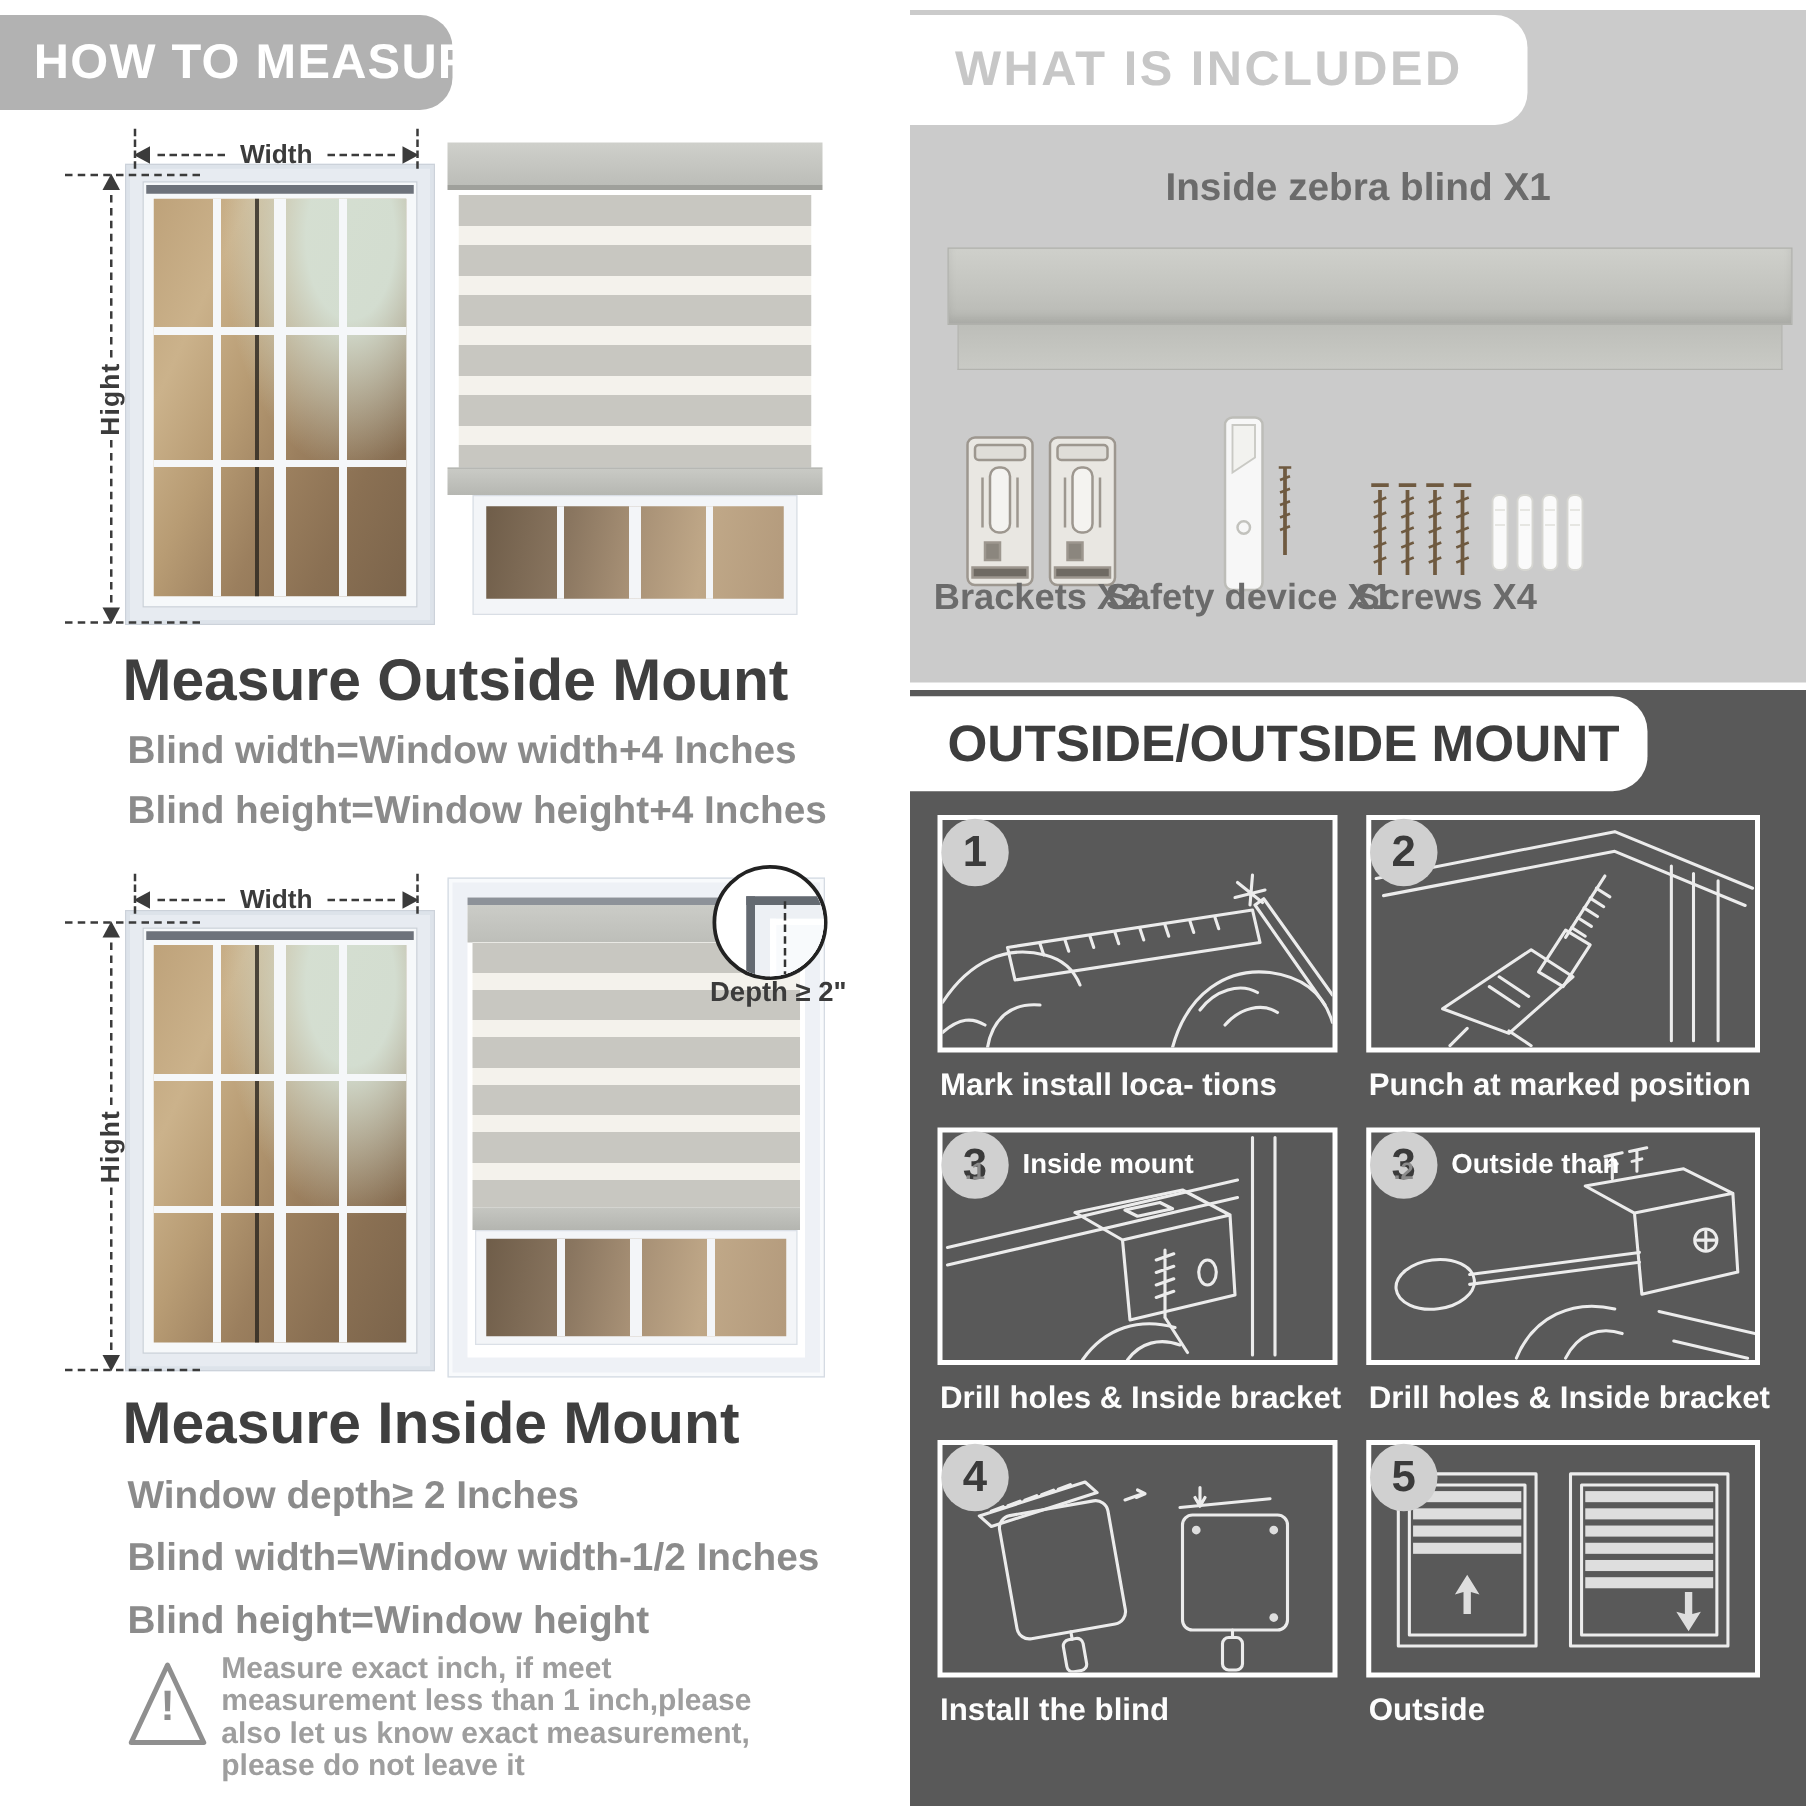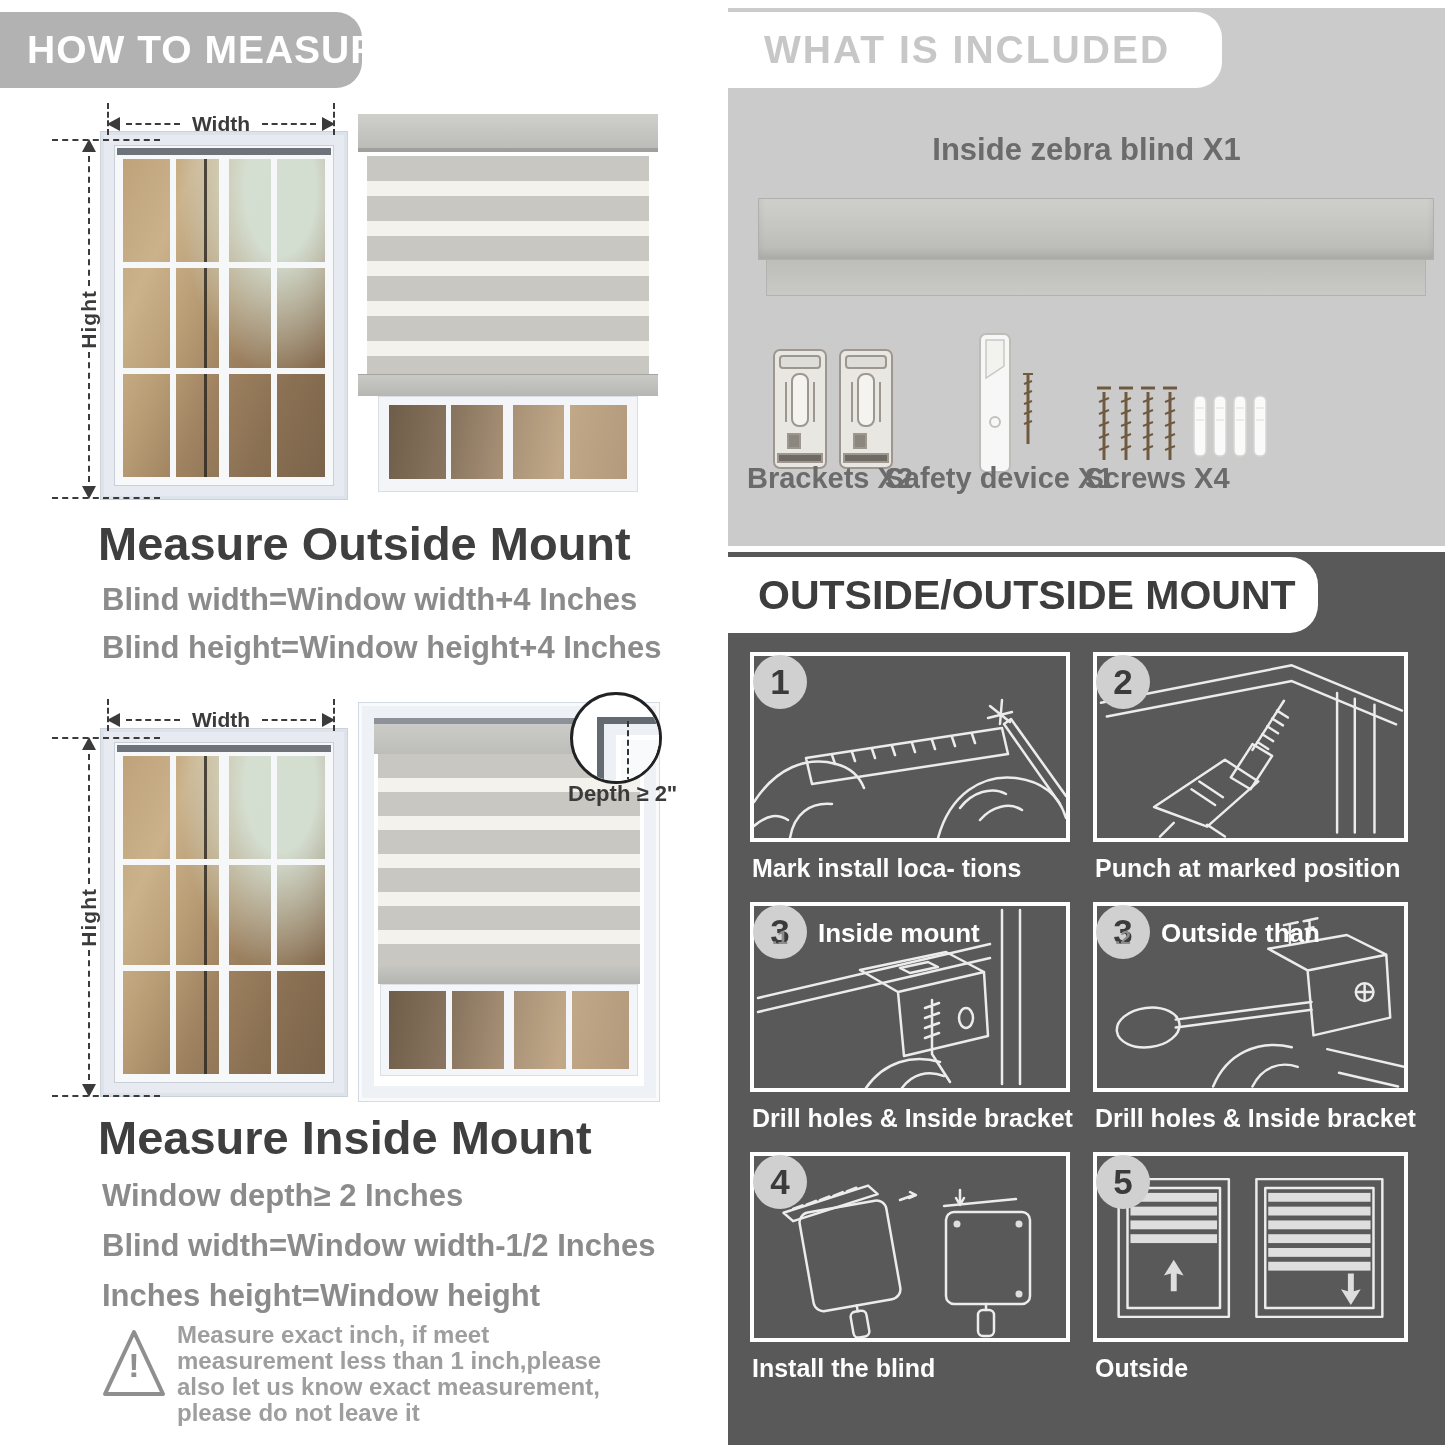--- a/index.html
+++ b/index.html
@@ -72,21 +72,21 @@
 
   .h2{position:absolute;font-size:47px;font-weight:bold;color:#3f3f3f;white-space:nowrap;}
   .sub{position:absolute;font-size:31px;font-weight:bold;color:#8b8b8b;white-space:nowrap;}
 
   .warn-tri{position:absolute;left:100px;top:1326px;width:68px;height:76px;}
   .warn-mark{position:absolute;left:100px;top:1346px;width:68px;text-align:center;font-size:34px;font-weight:bold;color:#8f8f8f;}
   .warn-text{position:absolute;left:177px;top:1322px;width:445px;font-size:24px;font-weight:bold;color:#9e9e9e;line-height:26px;}
 
   
   .included{position:absolute;left:728px;top:8px;width:717px;height:538px;background:#cbcbcb;}
-  .inc-header{position:absolute;left:-6px;top:4px;width:500px;height:76px;background:#fff;
+  .inc-header{position:absolute;left:-6px;top:4px;width:500px;height:88px;background:#fff;
               border-radius:0 26px 26px 0;display:flex;align-items:center;padding-left:42px;
               font-size:39px;font-weight:bold;color:#c7c7c7;letter-spacing:2px;white-space:nowrap;}
   .inc-product{position:absolute;left:0;top:124px;width:100%;text-align:center;font-size:31px;font-weight:bold;color:#6b6b6b;}
   .rail-a{position:absolute;left:30px;top:190px;width:676px;height:62px;border:1px solid #b0b1ac;
           background:linear-gradient(180deg,#cfd0cb 0%,#c3c4bf 55%,#b7b8b3 100%);box-shadow:inset 0 -5px 7px rgba(0,0,0,.08);}
   .rail-b{position:absolute;left:38px;top:252px;width:660px;height:36px;border:1px solid #b2b3ae;border-top:none;
           background:linear-gradient(180deg,#bdbeb9,#c9cac5);}
   .inc-art{position:absolute;left:0;top:318px;width:717px;height:150px;}
   .inc-label{position:absolute;top:454px;font-size:29px;font-weight:bold;color:#6b6b6b;text-align:center;white-space:nowrap;}
 
@@ -94,21 +94,21 @@
   .mount{position:absolute;left:728px;top:552px;width:717px;height:893px;background:#595959;}
   .mnt-header{position:absolute;left:-6px;top:5px;width:596px;height:76px;background:#fff;
               border-radius:0 28px 28px 0;display:flex;align-items:center;padding-left:36px;
               font-size:41px;font-weight:bold;color:#3d3d3d;white-space:nowrap;}
   .panel{position:absolute;border:4px solid #fff;}
   .p-l{left:22px;width:320px;} .p-r{left:365px;width:315px;}
   .r1{top:100px;height:190px;} .r2{top:350px;height:190px;} .r3{top:600px;height:190px;}
   .badge{position:absolute;left:-1px;top:-1px;width:54px;height:54px;border-radius:50%;background:#d0d0d0;
          color:#3b3b3b;display:flex;align-items:center;justify-content:center;font-weight:bold;font-size:35px;}
   .badge .sub{font-size:19px;margin-top:12px;font-weight:bold;}
-  .ptitle{position:absolute;left:64px;top:12px;color:#fff;font-weight:bold;font-size:26px;white-space:nowrap;}
+  .ptitle{position:absolute;left:64px;top:12px;color:#fff;font-weight:bold;font-size:22px;white-space:nowrap;}
   .caption{position:absolute;color:#fdfdfd;font-weight:bold;font-size:25px;white-space:nowrap;}
   .c-l{left:24px;} .c-r{left:367px;}
   .cr1{top:302px;} .cr2{top:552px;} .cr3{top:802px;}
   .art{stroke:#ececec;stroke-width:2.5;fill:none;stroke-linecap:round;stroke-linejoin:round;}
   .artfill{fill:#dedede;stroke:none;}
   .panel svg{position:absolute;left:0;top:0;width:100%;height:100%;}
 </style>
 </head>
 <body>
 
@@ -196,21 +196,21 @@
   <div class="depth-circle">
     <div class="dc-f1"></div>
     <div class="dc-f2"></div>
     <div class="dc-dash"></div>
   </div>
   <div class="depth-label">Depth ≥ 2"</div>
 
   <div class="h2" style="left:98px;top:1110px;">Measure Inside Mount</div>
   <div class="sub" style="left:102px;top:1178px;">Window depth≥ 2 Inches</div>
   <div class="sub" style="left:102px;top:1228px;">Blind width=Window width-1/2 Inches</div>
-  <div class="sub" style="left:102px;top:1278px;">Inches height=Window height</div>
+  <div class="sub" style="left:102px;top:1278px;">Blind height=Window height</div>
 
   <svg class="warn-tri" viewBox="0 0 68 76">
     <path d="M34,6 L63,68 L5,68 Z" fill="none" stroke="#8f8f8f" stroke-width="4" stroke-linejoin="round"></path>
   </svg>
   <div class="warn-mark">!</div>
   <div class="warn-text">Measure exact inch, if meet measurement less than 1 inch,please also let us know exact measurement, please do not leave it</div>
 
   <div class="included">
     <div class="inc-header">
       <span>WHAT IS INCLUDED</span>

